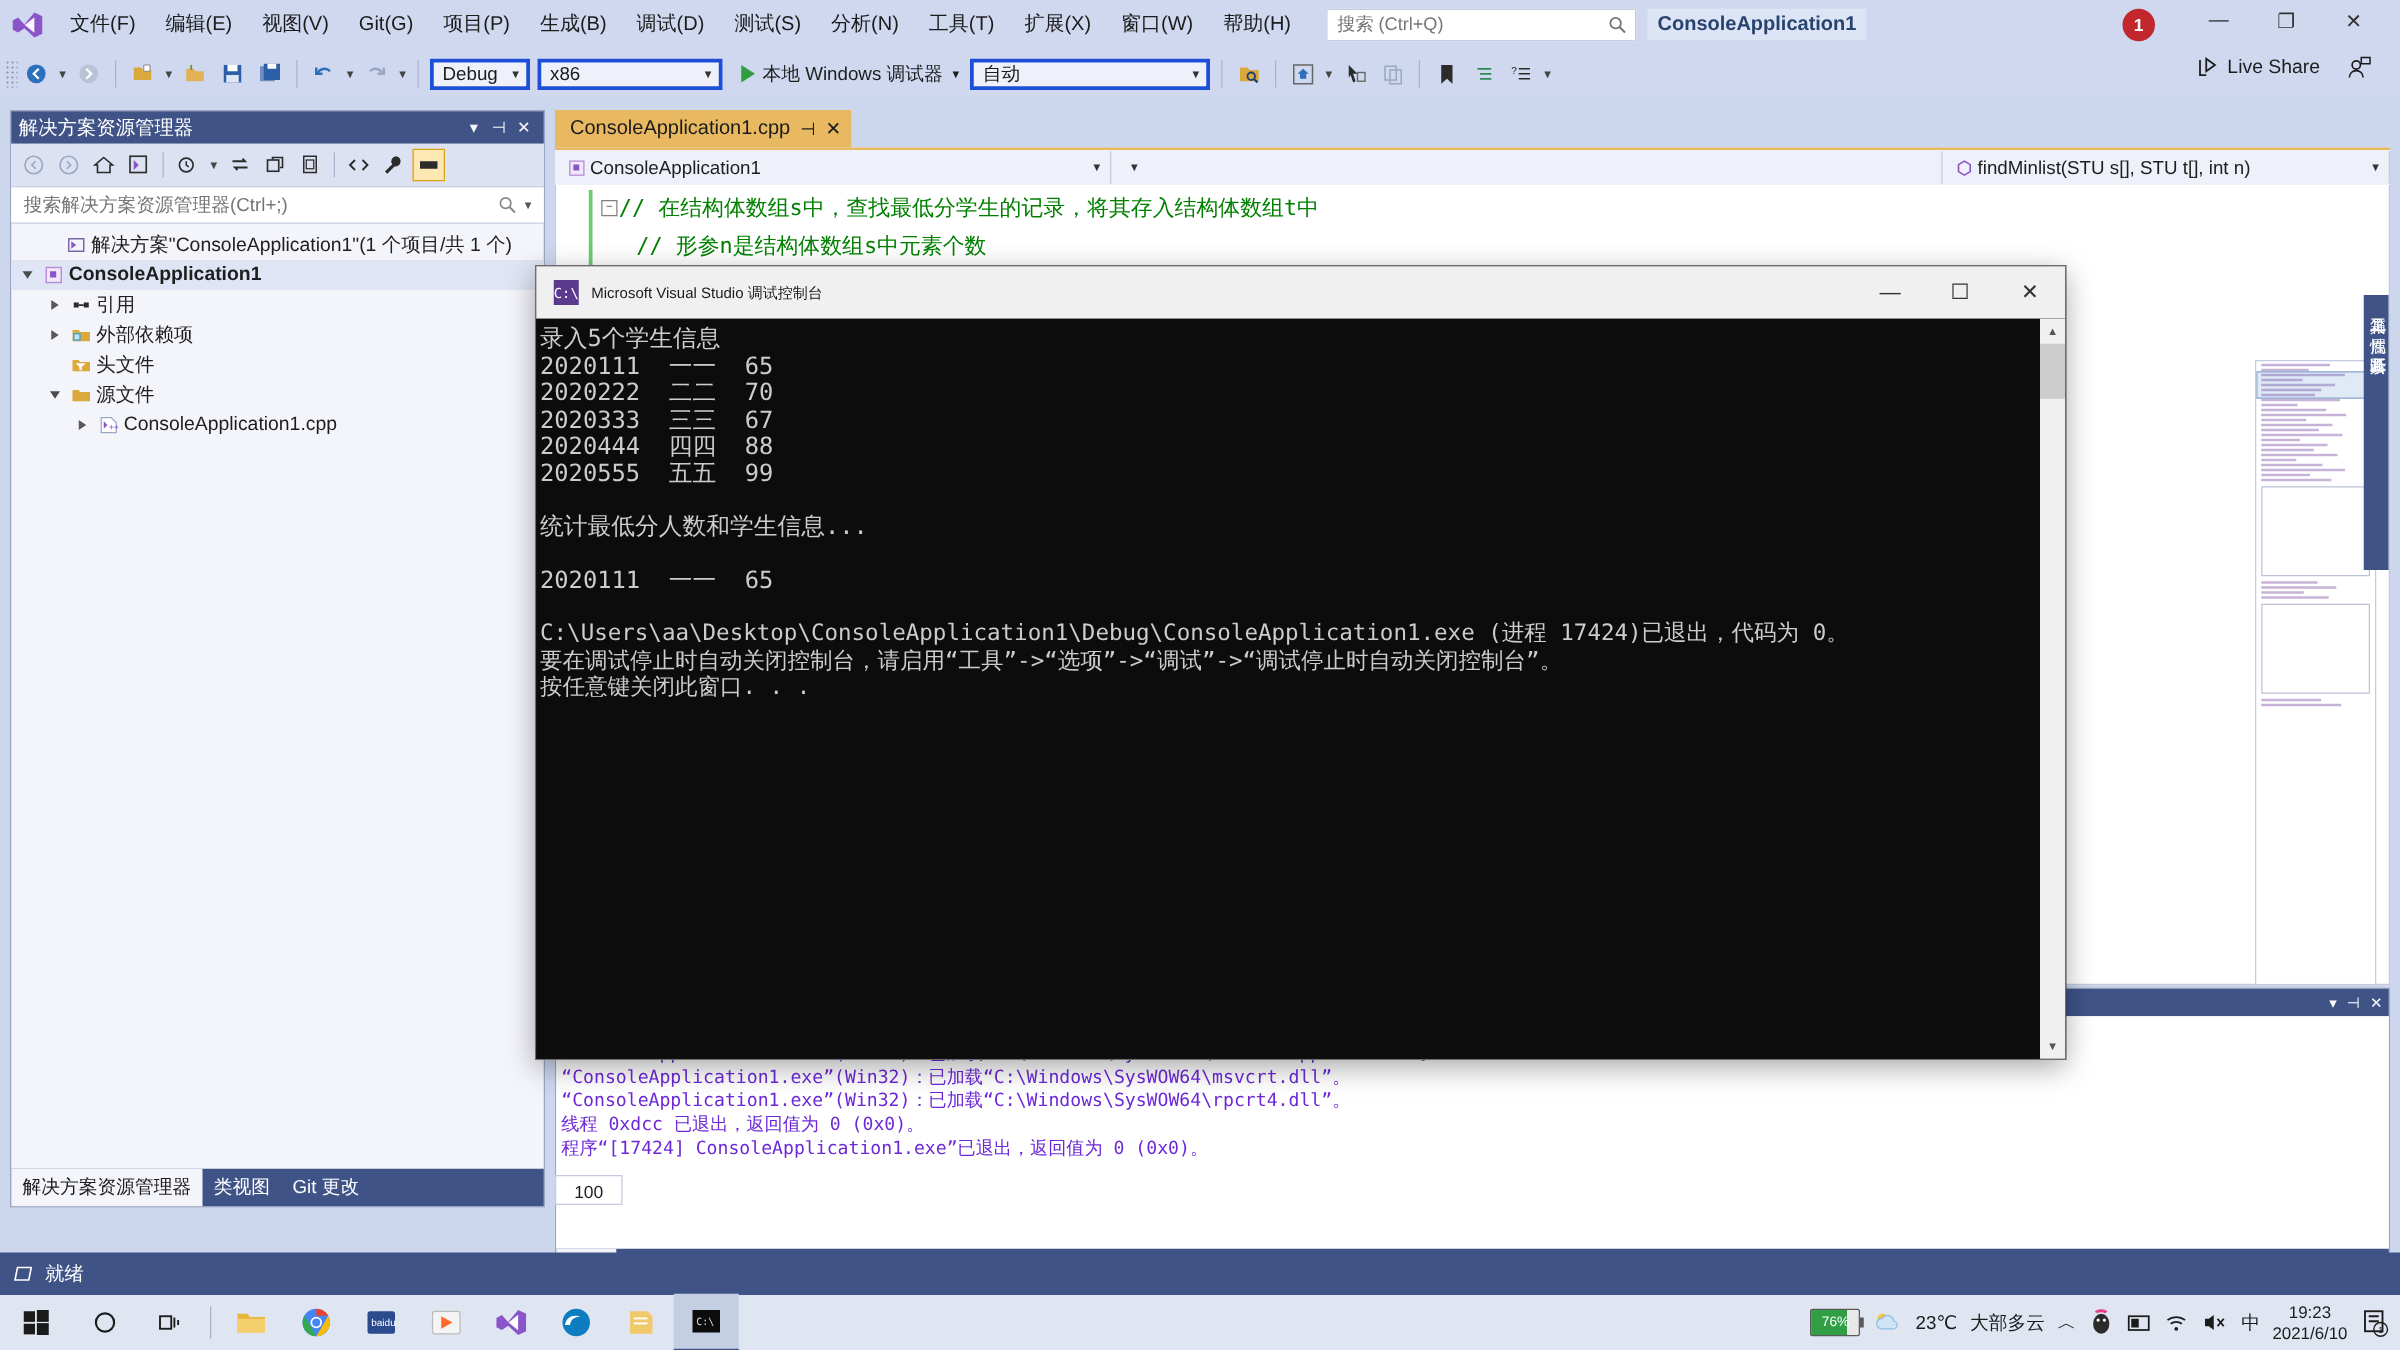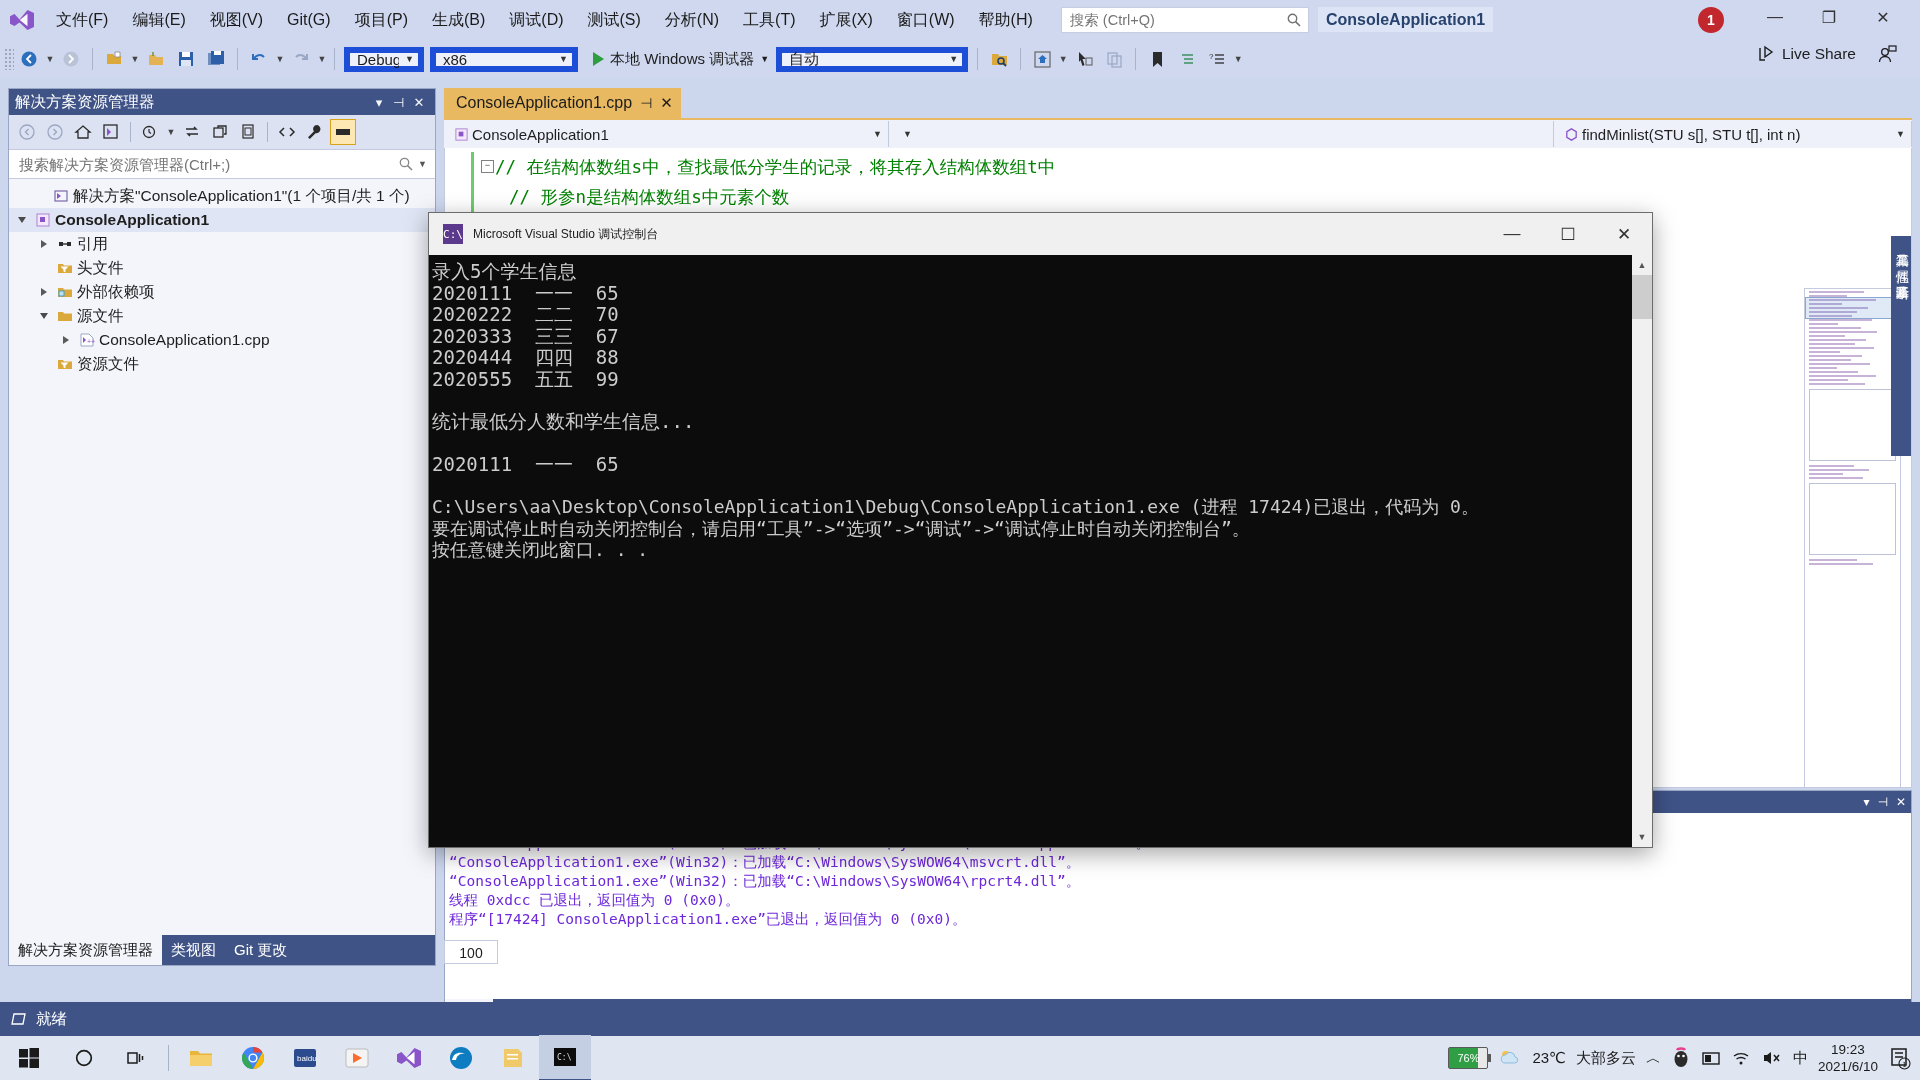--- a/index.html
+++ b/index.html
@@ -24,21 +24,21 @@
   .notif-badge{position:absolute;left:1698px;top:7px;width:26px;height:26px;border-radius:50%;background:#c1272d;color:#fff;font-size:14px;display:flex;align-items:center;justify-content:center;font-weight:bold;}
   .wbtn{position:absolute;top:0;width:46px;height:34px;display:flex;align-items:center;justify-content:center;color:#333;font-size:16px;}
   #btn-min{left:1752px;} #btn-max{left:1806px;} #btn-close{left:1860px;}
 
   
   .toolbar{position:absolute;left:0;top:40px;width:1920px;height:38px;background:#cfd8ef;display:flex;align-items:center;}
   .tb-grip{width:10px;height:22px;margin-left:4px;background-image:radial-gradient(#9aa5c2 1px,transparent 1px);background-size:4px 4px;}
   .tb-ico{width:28px;height:26px;display:flex;align-items:center;justify-content:center;margin:0 1px;}
   .tb-caret{width:12px;display:flex;align-items:center;justify-content:center;font-size:9px;color:#444;}
   .tb-sep{width:1px;height:22px;background:#a9b3ce;margin:0 6px;}
-  .combo{height:25px;background:#eef1fa;border:6px solid #1d4ed8;display:flex;align-items:center;padding:0 4px 0 7px;box-sizing:border-box;font-size:15px;color:#1b1b1b;margin:0 3px;}
+  .combo{height:25px;background:#eef1fa;border:3px solid #1d4ed8;display:flex;align-items:center;padding:0 4px 0 7px;box-sizing:border-box;font-size:15px;color:#1b1b1b;margin:0 3px;}
   .combo .cv{flex:1;white-space:nowrap;overflow:hidden;}
   .combo .ca{font-size:9px;color:#333;margin-left:6px;}
   #combo-config{width:80px;}
   #combo-platform{width:148px;}
   #combo-auto{width:192px;}
   .run-btn{display:flex;align-items:center;height:26px;padding:0 4px 0 6px;margin-left:6px;}
   .play{width:0;height:0;border-left:11px solid #2e9e3e;border-top:7px solid transparent;border-bottom:7px solid transparent;margin-right:6px;}
   .live-share{position:absolute;right:64px;top:44px;display:flex;align-items:center;gap:6px;font-size:15.5px;color:#1d1d1d;}
   .ls-icon2{position:absolute;right:22px;top:44px;width:22px;height:22px;}
 
@@ -426,43 +426,43 @@
           </span>
         <span class="ti">
             <svg width="16" height="16" viewBox="0 0 16 16">
               <rect x="2" y="6" width="4" height="4" fill="#2b2b2b"></rect>
               <rect x="10" y="6" width="4" height="4" fill="#2b2b2b"></rect>
               <line x1="6" y1="8" x2="10" y2="8" stroke="#2b2b2b" stroke-width="1.4"></line>
             </svg>
           </span>
         <span>引用</span>
       </div>
+      <div class="tnode" style="padding-left:26px;">
+        <span class="tw">
+            <i class="tri"></i>
+          </span>
+        <span class="ti">
+            <svg width="16" height="16" viewBox="0 0 16 16">
+              <path d="M1 4h5l1 1.5h8V13H1z" fill="#dba83c"></path>
+              <rect x="2" y="7" width="5" height="5" fill="#bfe3f5" stroke="#3a9fd0" stroke-width="1"></rect>
+            </svg>
+          </span>
+        <span>外部依赖项</span>
+      </div>
       <div class="tnode" style="padding-left:44px;">
         <span class="ti">
             <svg width="16" height="16" viewBox="0 0 16 16">
               <path d="M1 4h5l1 1.5h8V13H1z" fill="#dba83c"></path>
               <path d="M3.5 6.5h8L8.5 9.5v3l-2-1v-2z" fill="#fff"></path>
             </svg>
           </span>
         <span>头文件</span>
       </div>
       <div class="tnode" style="padding-left:26px;">
         <span class="tw">
-            <i class="tri"></i>
-          </span>
-        <span class="ti">
-            <svg width="16" height="16" viewBox="0 0 16 16">
-              <path d="M1 4h5l1 1.5h8V13H1z" fill="#dba83c"></path>
-              <rect x="2" y="7" width="5" height="5" fill="#bfe3f5" stroke="#3a9fd0" stroke-width="1"></rect>
-            </svg>
-          </span>
-        <span>外部依赖项</span>
-      </div>
-      <div class="tnode" style="padding-left:26px;">
-        <span class="tw">
             <i class="tri open"></i>
           </span>
         <span class="ti">
             <svg width="16" height="16" viewBox="0 0 16 16">
               <path d="M1 4h5l1 1.5h8V13H1z" fill="#dba83c"></path>
             </svg>
           </span>
         <span>源文件</span>
       </div>
       <div class="tnode" style="padding-left:48px;">
@@ -470,29 +470,20 @@
             <i class="tri"></i>
           </span>
         <span class="ti">
             <svg width="16" height="16" viewBox="0 0 16 16">
               <path d="M2 2h8l4 4v8H2z" fill="#fff" stroke="#9aa7c4" stroke-width="1"></path>
               <path d="M4 5l3 3-3 3" fill="#8a55c8"></path>
               <text x="8" y="12" font-size="7" fill="#8a55c8">++</text>
             </svg>
           </span>
         <span>ConsoleApplication1.cpp</span>
-      </div>
-      <div class="tnode" style="padding-left:44px;">
-        <span class="ti">
-            <svg width="16" height="16" viewBox="0 0 16 16">
-              <path d="M1 4h5l1 1.5h8V13H1z" fill="#dba83c"></path>
-              <path d="M3.5 6.5h8L8.5 9.5v3l-2-1v-2z" fill="#fff"></path>
-            </svg>
-          </span>
-        <span>资源文件</span>
       </div>
     </div>
     <div class="se-tabs">
       <div class="se-tab act">解决方案资源管理器</div>
       <div class="se-tab">类视图</div>
       <div class="se-tab">Git 更改</div>
     </div>
   </div>
 
   <div class="ed">

